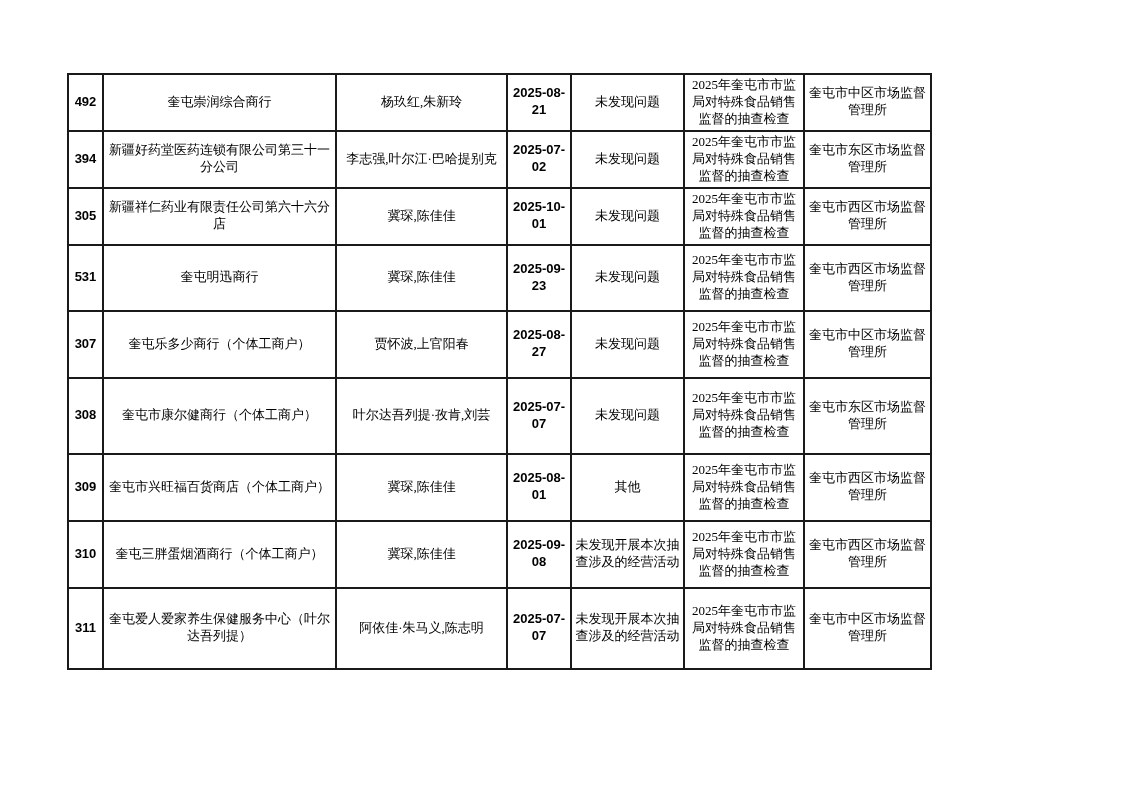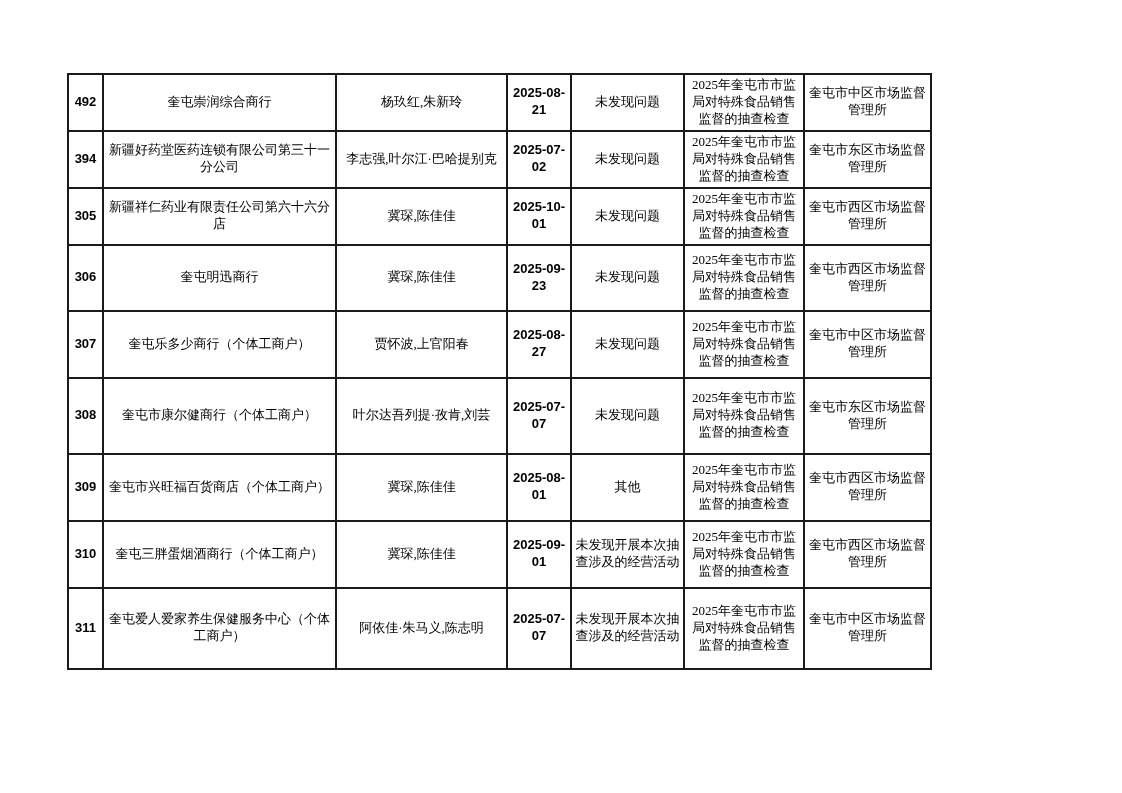--- a/index.html
+++ b/index.html
@@ -95,21 +95,21 @@
         <tr>
           <td class="num">305</td>
           <td class="cjk">新疆祥仁药业有限责任公司第六十六分店</td>
           <td class="cjk">冀琛,陈佳佳</td>
           <td class="date">2025-10-01</td>
           <td class="cjk">未发现问题</td>
           <td class="cjk">2025年奎屯市市监局对特殊食品销售监督的抽查检查</td>
           <td class="cjk">奎屯市西区市场监督管理所</td>
         </tr>
         <tr>
-          <td class="num">306</td>
+          <td class="num">531</td>
           <td class="cjk">奎屯明迅商行</td>
           <td class="cjk">冀琛,陈佳佳</td>
           <td class="date">2025-09-23</td>
           <td class="cjk">未发现问题</td>
           <td class="cjk">2025年奎屯市市监局对特殊食品销售监督的抽查检查</td>
           <td class="cjk">奎屯市西区市场监督管理所</td>
         </tr>
         <tr>
           <td class="num">307</td>
           <td class="cjk">奎屯乐多少商行（个体工商户）</td>
@@ -134,28 +134,28 @@
           <td class="cjk">冀琛,陈佳佳</td>
           <td class="date">2025-08-01</td>
           <td class="cjk">其他</td>
           <td class="cjk">2025年奎屯市市监局对特殊食品销售监督的抽查检查</td>
           <td class="cjk">奎屯市西区市场监督管理所</td>
         </tr>
         <tr>
           <td class="num">310</td>
           <td class="cjk">奎屯三胖蛋烟酒商行（个体工商户）</td>
           <td class="cjk">冀琛,陈佳佳</td>
-          <td class="date">2025-09-01</td>
+          <td class="date">2025-09-08</td>
           <td class="cjk">未发现开展本次抽查涉及的经营活动</td>
           <td class="cjk">2025年奎屯市市监局对特殊食品销售监督的抽查检查</td>
           <td class="cjk">奎屯市西区市场监督管理所</td>
         </tr>
         <tr>
           <td class="num">311</td>
-          <td class="cjk">奎屯爱人爱家养生保健服务中心（个体工商户）</td>
+          <td class="cjk">奎屯爱人爱家养生保健服务中心（叶尔达吾列提）</td>
           <td class="cjk">阿依佳·朱马义,陈志明</td>
           <td class="date">2025-07-07</td>
           <td class="cjk">未发现开展本次抽查涉及的经营活动</td>
           <td class="cjk">2025年奎屯市市监局对特殊食品销售监督的抽查检查</td>
           <td class="cjk">奎屯市中区市场监督管理所</td>
         </tr>
       </tbody>
   </table>
 </div>
 

